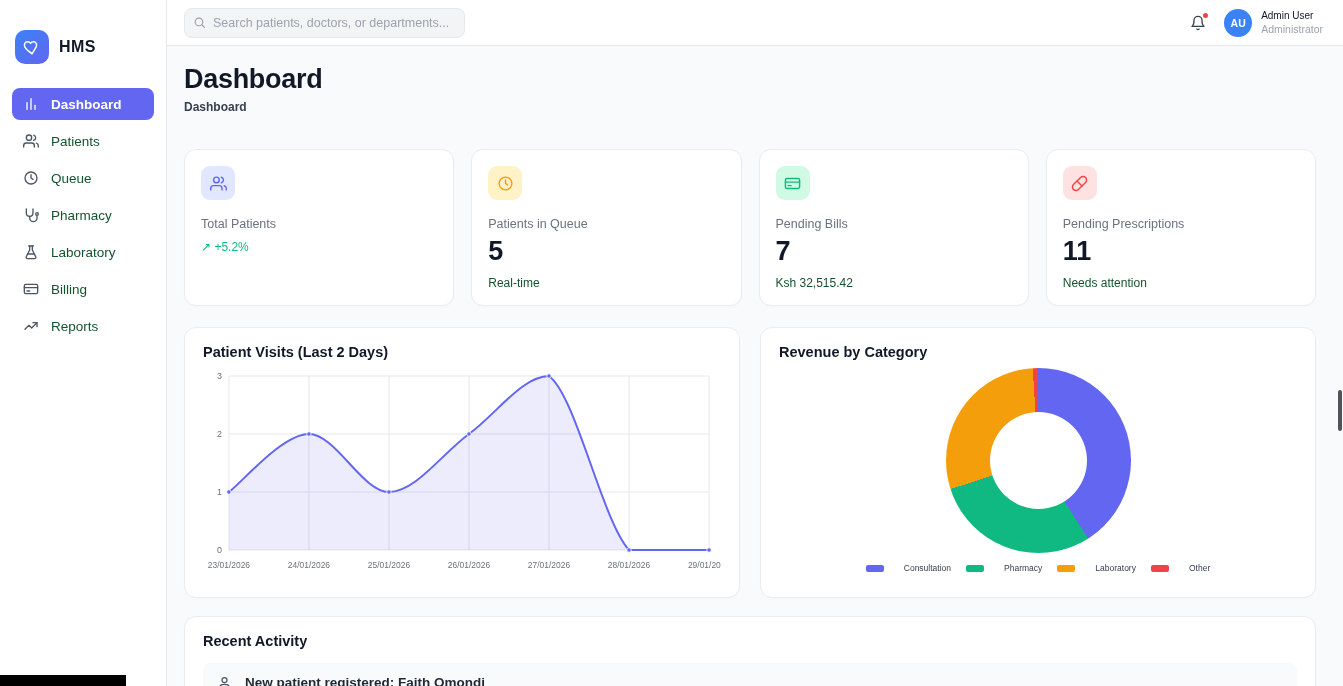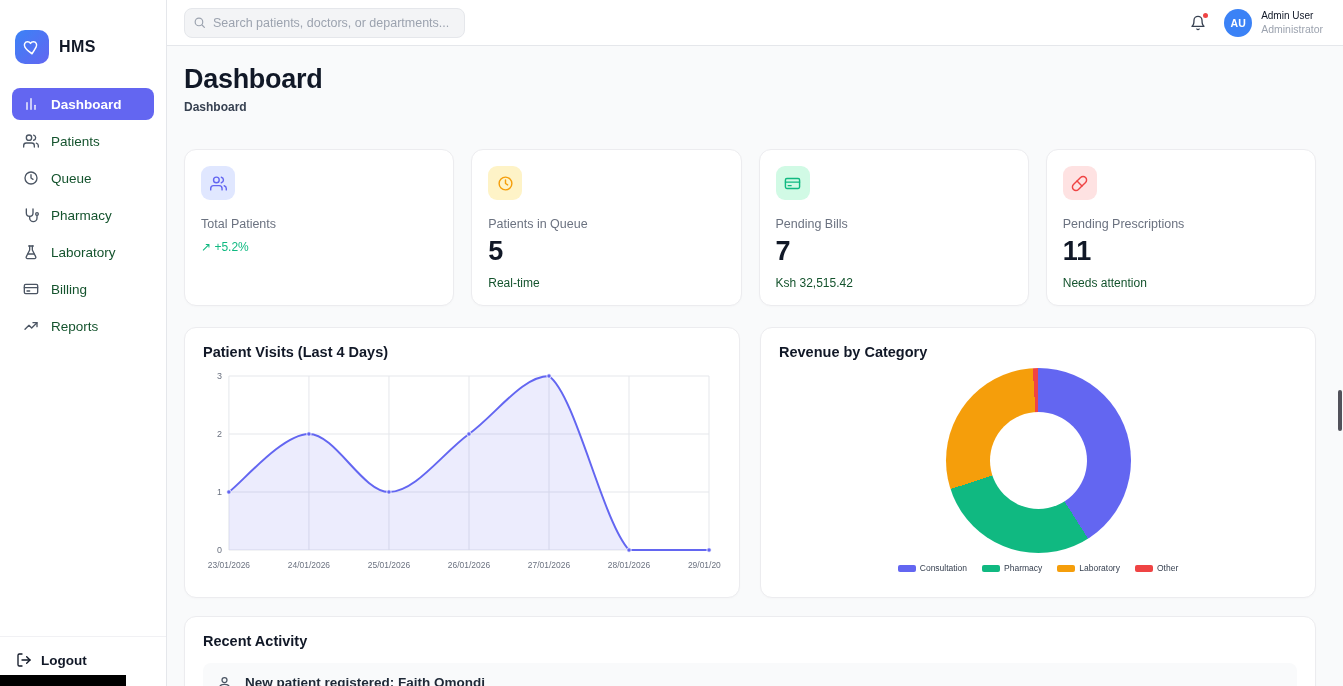--- a/index.html
+++ b/index.html
@@ -50,21 +50,21 @@
 
   
   .charts{display:grid;grid-template-columns:1fr 1fr;gap:20px;margin-top:21px}
   .chart-card{background:#fff;border:1px solid #ececef;border-radius:12px;padding:16px 18px;height:271px;box-shadow:0 1px 2px rgba(0,0,0,.02)}
   .chart-title{font-size:14.5px;font-weight:bold}
   .line-chart{width:100%;height:208px;margin-top:8px}
   .donut-wrap{display:flex;flex-direction:column;align-items:center}
   .donut{width:185px;height:185px;border-radius:50%;position:relative;margin-top:8px}
   .donut::after{content:"";position:absolute;inset:44px;background:#fff;border-radius:50%}
   .legend{display:flex;gap:15px;margin-top:10px;align-items:center}
-  .legend-item{display:flex;align-items:center;gap:4px;font-size:8.5px;color:#374151}
+  .legend-item{display:flex;align-items:center;gap:20px;font-size:8.5px;color:#374151}
   .legend-swatch{width:18px;height:7px;border-radius:2px}
 
   
   .activity-card{background:#fff;border:1px solid #ececef;border-radius:12px;padding:16px 18px;margin-top:18px;height:170px;box-shadow:0 1px 2px rgba(0,0,0,.02)}
   .activity-item{display:flex;align-items:center;gap:13px;background:#f9fafb;border-radius:8px;padding:12px 14px;margin-top:14px;font-size:13.5px;font-weight:bold;color:#1f2937}
   .activity-item .icon{color:#4b5563;display:flex}
 
   
   .scrollbar-thumb{position:absolute;right:1px;top:390px;width:4px;height:41px;background:#52525b;border-radius:2px;z-index:50}
   .bottom-overlay{position:absolute;left:0;bottom:0;width:126px;height:11px;background:#000;z-index:60}
@@ -150,32 +150,20 @@
         <span class="icon">
             <svg width="16" height="16" viewBox="0 0 24 24" fill="none" stroke="currentColor" stroke-width="2" stroke-linecap="round" stroke-linejoin="round">
               <path d="M3 17l6-6 4 4 8-8"></path>
               <path d="M15 7h6v6"></path>
             </svg>
           </span>
         <span>Reports</span>
       </div>
     </nav>
 
-    <div class="sidebar-bottom">
-      <div class="logout">
-        <span class="icon">
-            <svg width="16" height="16" viewBox="0 0 24 24" fill="none" stroke="currentColor" stroke-width="2" stroke-linecap="round" stroke-linejoin="round">
-              <path d="M9 21H5a2 2 0 0 1-2-2V5a2 2 0 0 1 2-2h4"></path>
-              <path d="M16 17l5-5-5-5"></path>
-              <path d="M21 12H9"></path>
-            </svg>
-          </span>
-        <span>Logout</span>
-      </div>
-    </div>
   </aside>
 
   <div class="main">
 
     <header class="topbar">
       <div class="search">
         <span class="search-ic">
             <svg width="13" height="13" viewBox="0 0 24 24" fill="none" stroke="currentColor" stroke-width="2.2" stroke-linecap="round">
               <circle cx="11" cy="11" r="7"></circle>
               <path d="M21 21l-4.3-4.3"></path>
@@ -249,21 +237,21 @@
               </svg>
             </span>
           <div class="stat-label">Pending Prescriptions</div>
           <div class="stat-value">11</div>
           <div class="stat-sub">Needs attention</div>
         </div>
       </div>
 
       <div class="charts">
         <div class="chart-card">
-          <div class="chart-title">Patient Visits (Last 4 Days)</div>
+          <div class="chart-title">Patient Visits (Last 2 Days)</div>
           <div class="line-chart">
               <svg viewBox="0 0 520 208" width="100%" height="100%" preserveAspectRatio="none">
                 <line x1="26" y1="182" x2="508" y2="182" stroke="#e5e7eb" stroke-width="1"></line>
                 <text x="19" y="185" text-anchor="end" font-size="9" fill="#6b7280">0</text>
                 <line x1="26" y1="124" x2="508" y2="124" stroke="#e5e7eb" stroke-width="1"></line>
                 <text x="19" y="127" text-anchor="end" font-size="9" fill="#6b7280">1</text>
                 <line x1="26" y1="66" x2="508" y2="66" stroke="#e5e7eb" stroke-width="1"></line>
                 <text x="19" y="69" text-anchor="end" font-size="9" fill="#6b7280">2</text>
                 <line x1="26" y1="8" x2="508" y2="8" stroke="#e5e7eb" stroke-width="1"></line>
                 <text x="19" y="11" text-anchor="end" font-size="9" fill="#6b7280">3</text>

